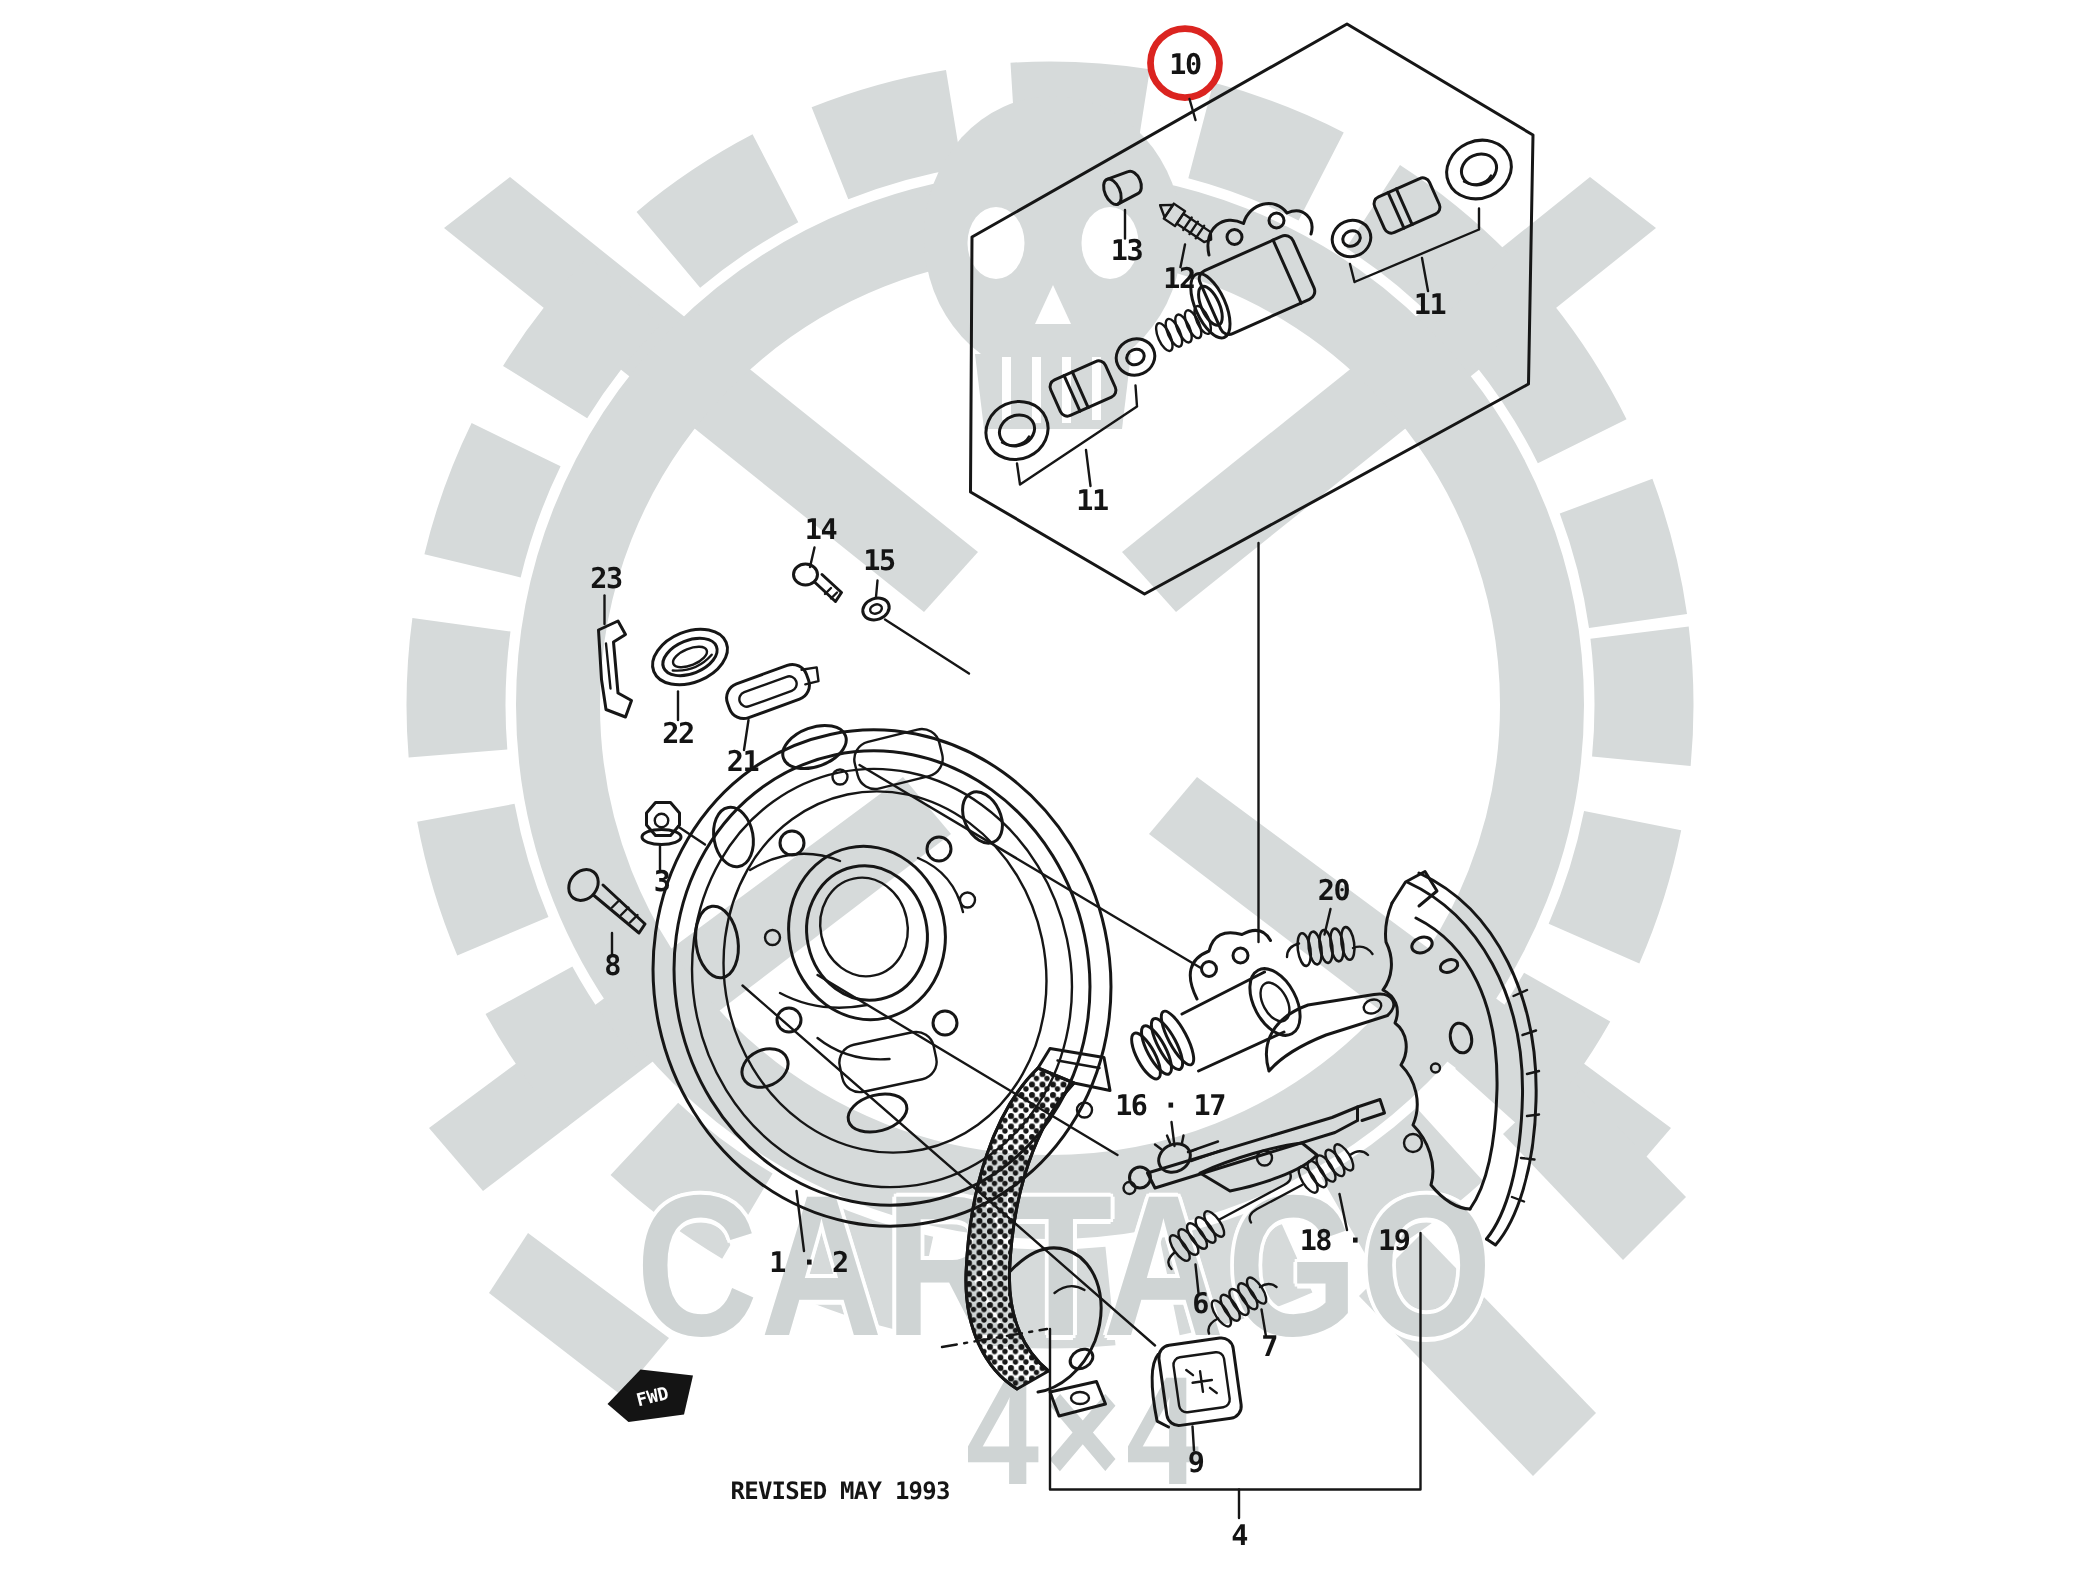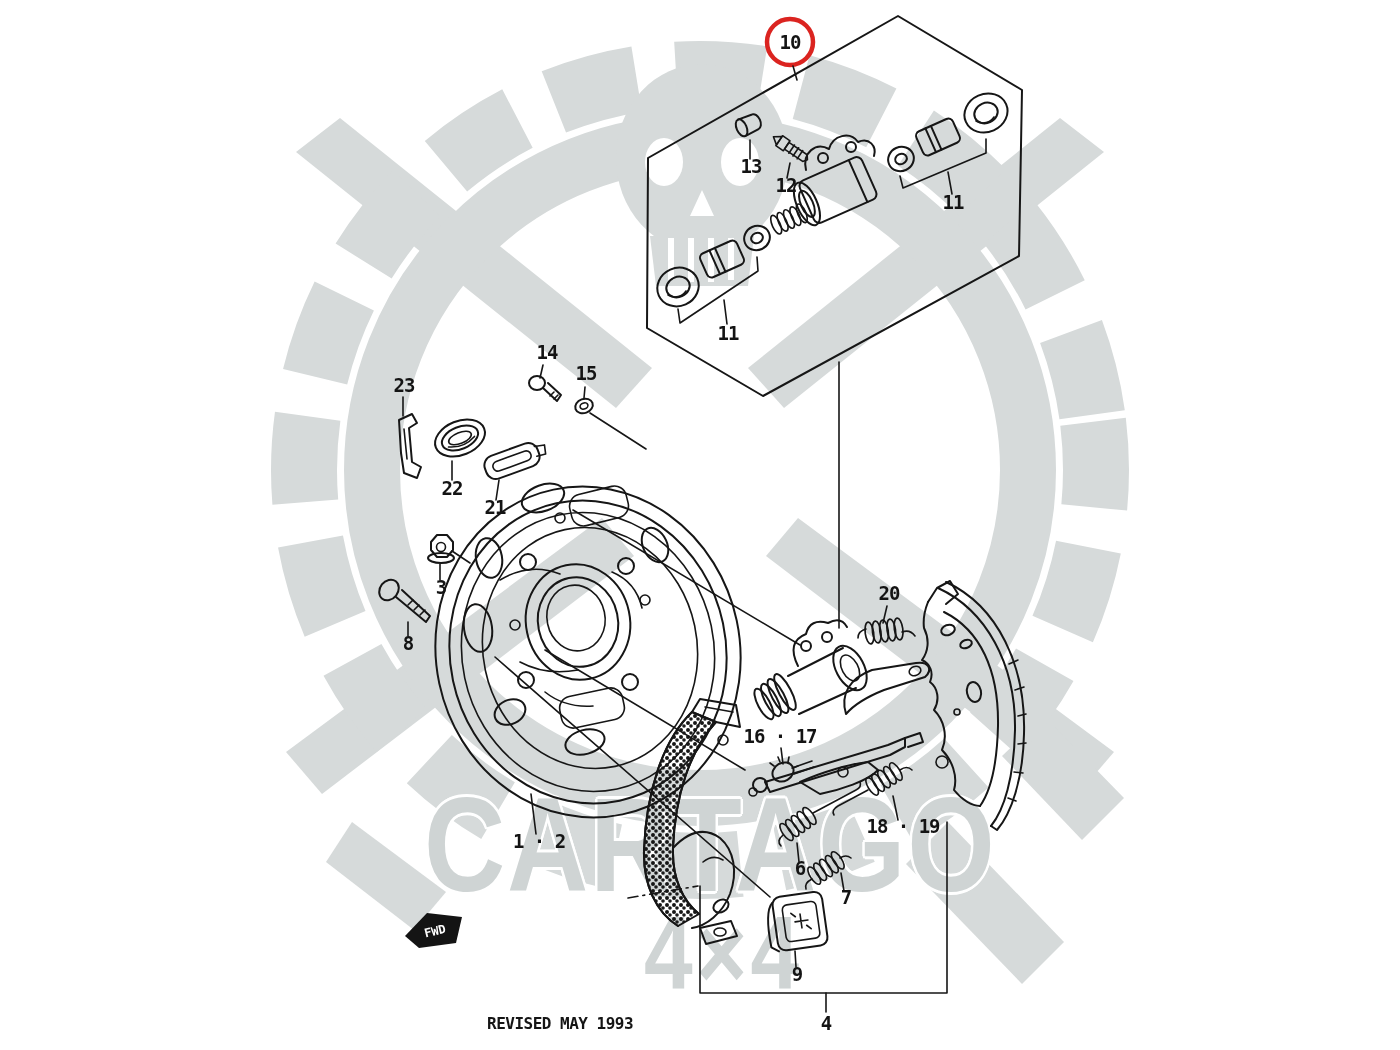--- a/index.html
+++ b/index.html
@@ -15,21 +15,21 @@
     font-weight:bold;line-height:1;white-space:nowrap;user-select:none;
     text-shadow:3px 0 0 #fff,-3px 0 0 #fff,0 3px 0 #fff,0 -3px 0 #fff,
                 2px 2px 0 #fff,-2px 2px 0 #fff,2px -2px 0 #fff,-2px -2px 0 #fff;
   }
   .wm-brand{left:424px;top:778px;font-size:134px;letter-spacing:2px;
     transform:scaleX(0.84);transform-origin:left center;}
   .wm-sub{left:644px;top:902px;font-size:103px;letter-spacing:4px;
     transform:scaleX(0.85);transform-origin:left center;}
   
   .footer-note{
-    position:absolute;left:487px;top:1014px;color:#151515;
+    position:absolute;left:487px;top:984px;color:#151515;
     font-size:16px;font-weight:bold;letter-spacing:-0.5px;white-space:pre;
   }
   svg{display:block;}
   .diagram{stroke:#161616;fill:none;stroke-width:2;stroke-linecap:round;stroke-linejoin:round;}
   .diagram text{
     stroke:none;fill:#141414;font-family:"DejaVu Sans Mono","Liberation Mono",monospace;
     font-weight:bold;font-size:19px;text-anchor:middle;letter-spacing:-1px;
   }
   .thin{stroke-width:1.6;}
   .wm-shape{fill:#d6dada;stroke:none;}

